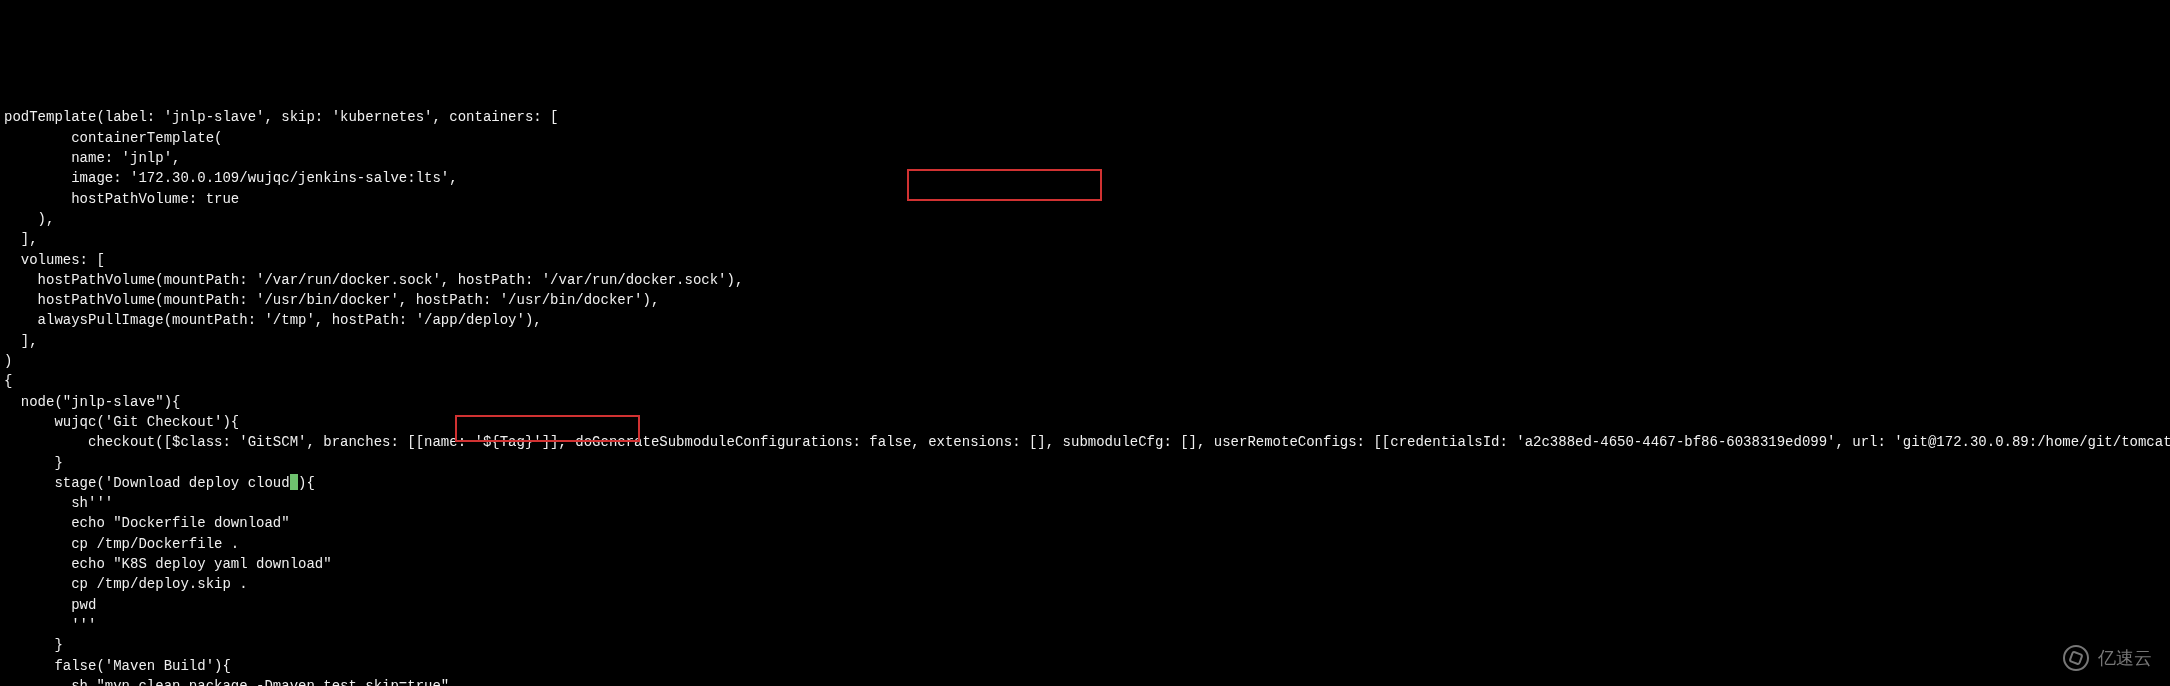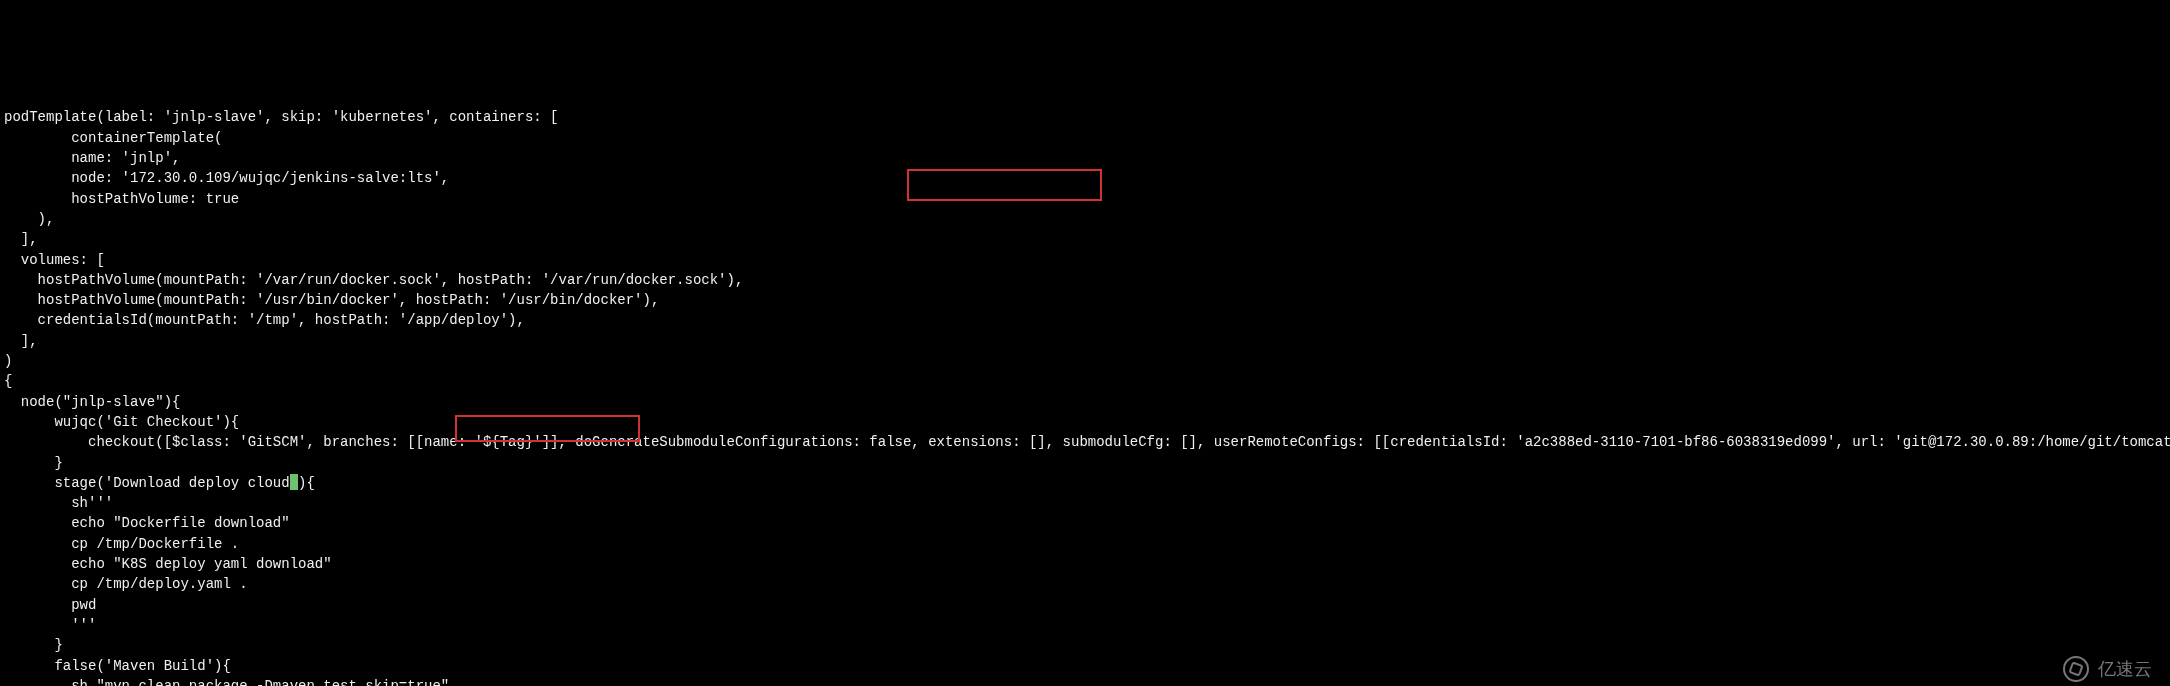--- a/index.html
+++ b/index.html
@@ -27,21 +27,21 @@
     transform: translateY(-1px);
   }
   .highlight-box-1 {
     position: absolute;
     border: 2px solid #d13232;
     pointer-events: none;
   }
   .watermark {
     position: absolute;
     right: 18px;
-    bottom: 4px;
+    bottom: 15px;
     color: #777;
     font-family: sans-serif;
     font-size: 18px;
     display: flex;
     align-items: center;
     gap: 9px;
   }
   .watermark .shape {
     width: 26px;
     height: 26px;
@@ -61,41 +61,41 @@
 </style>
 </head>
 <body>
 
 
 
 <div class="code-area">
 <span>podTemplate(label: 'jnlp-slave', skip: 'kubernetes', containers: [</span>
 <span>        containerTemplate(</span>
 <span>        name: 'jnlp',</span>
-<span>        node: '172.30.0.109/wujqc/jenkins-salve:lts',</span>
+<span>        image: '172.30.0.109/wujqc/jenkins-salve:lts',</span>
 <span>        hostPathVolume: true</span>
 <span>    ),</span>
 <span>  ],</span>
 <span>  volumes: [</span>
 <span>    hostPathVolume(mountPath: '/var/run/docker.sock', hostPath: '/var/run/docker.sock'),</span>
 <span>    hostPathVolume(mountPath: '/usr/bin/docker', hostPath: '/usr/bin/docker'),</span>
-<span>    credentialsId(mountPath: '/tmp', hostPath: '/app/deploy'),</span>
+<span>    alwaysPullImage(mountPath: '/tmp', hostPath: '/app/deploy'),</span>
 <span>  ],</span>
 <span>)</span>
 <span>{</span>
 <span>  node("jnlp-slave"){</span>
 <span>      wujqc('Git Checkout'){</span>
-<span><span>          checkout([$class: 'GitSCM', branches: [[name: '${Tag}']], doGenerateSubmoduleConfigurations: false, extensions: [], submoduleCfg: [], userRemoteConfigs: [[credentialsId: </span><span>'a2c388ed-3110-7101-bf86-6038319ed099'</span><span>, url: 'git@172.30.0.89:/home/git/tomcat-java-demo']]])</span></span>
+<span><span>          checkout([$class: 'GitSCM', branches: [[name: '${Tag}']], doGenerateSubmoduleConfigurations: false, extensions: [], submoduleCfg: [], userRemoteConfigs: [[credentialsId: </span><span>'a2c388ed-4650-4467-bf86-6038319ed099'</span><span>, url: 'git@172.30.0.89:/home/git/tomcat-java-demo']]])</span></span>
 <span>      }</span>
 <span><span>      stage('Download deploy cloud</span><span class="cursor-block"></span><span>){</span></span>
 <span>        sh'''</span>
 <span>        echo "Dockerfile download"</span>
 <span>        cp /tmp/Dockerfile .</span>
 <span>        echo "K8S deploy yaml download"</span>
-<span>        cp /tmp/deploy.yaml .</span>
+<span>        cp /tmp/deploy.skip .</span>
 <span>        pwd</span>
 <span>        '''</span>
 <span>      }</span>
 <span>      false('Maven Build'){</span>
 <span>        sh "mvn clean package -Dmaven.test.skip=true"</span>
 
 
 
 
 

